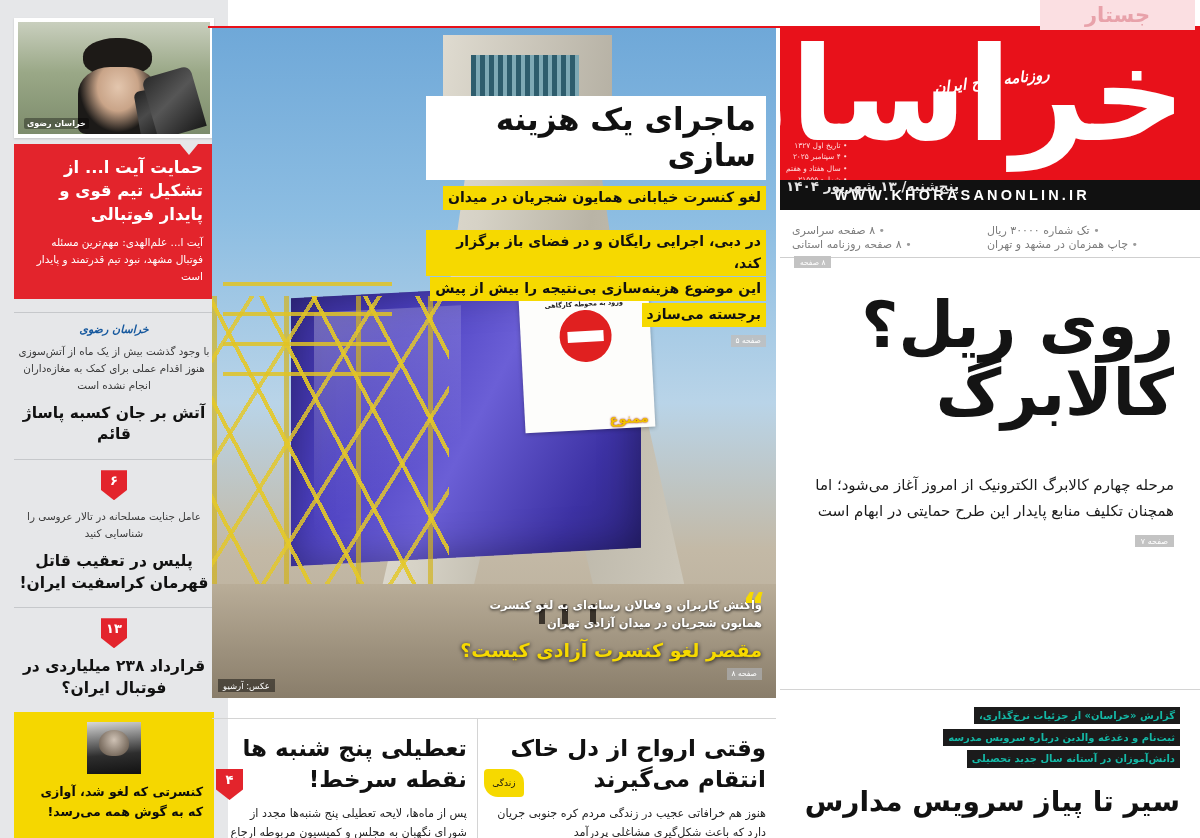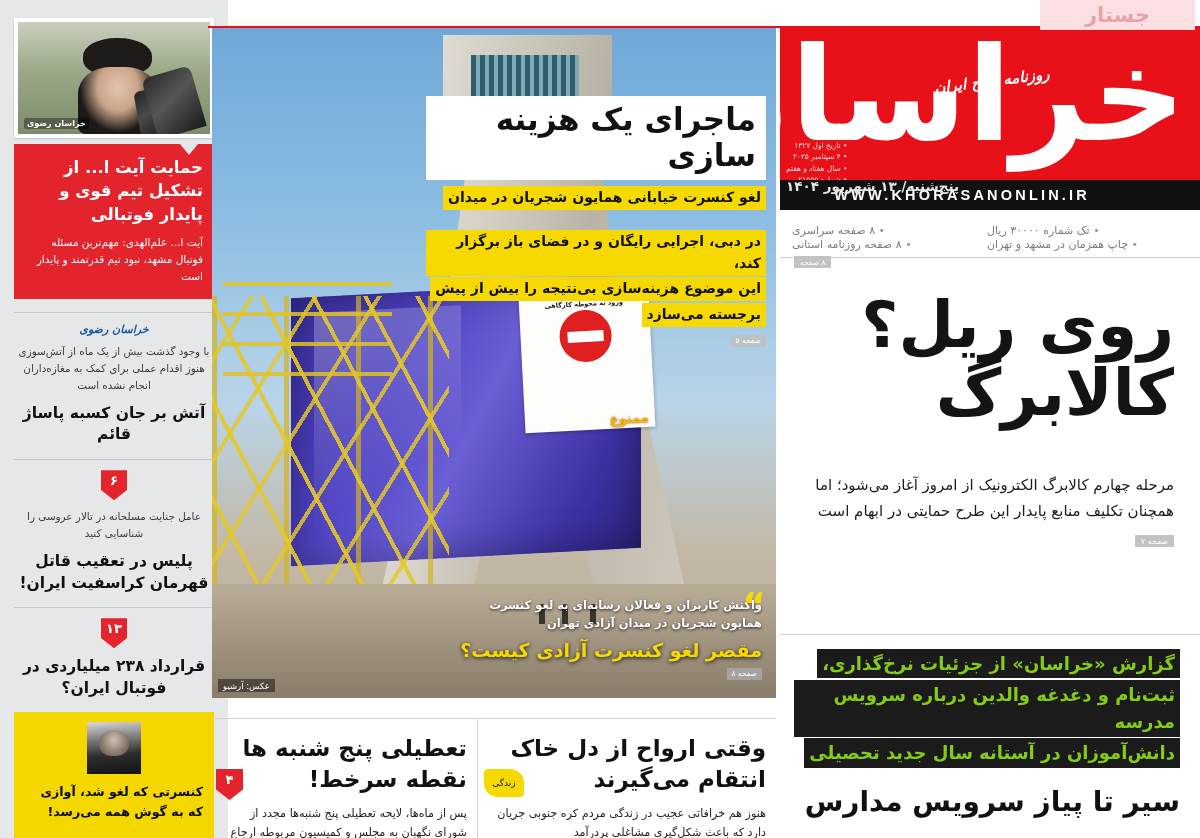--- a/index.html
+++ b/index.html
@@ -218,22 +218,22 @@
   }
 
   
   .report-box {
     position: absolute; bottom: 0; right: 0;
     width: 420px; padding: 0 20px 20px 14px;
     border-top: 1px solid #d4d4d4;
   }
   .report-kicker { margin-top: 14px; text-align: right; }
   .report-kicker div {
-    display: inline-block; background: #1b1b1b; color: #84cc16;
-    font-size: 18px; font-weight: bold; line-height: 1.52;
+    display: inline-block; background: #1b1b1b; color: #14b8a6;
+    font-size: 10px; font-weight: bold; line-height: 1.52;
     padding: 1px 5px; margin-bottom: 1.5px;
   }
   .report-head {
     margin-top: 16px; text-align: right;
     font-size: 28px; font-weight: bold; color: #111;
   }
 
   
   .center {
     position: absolute; top: 28px; left: 208px;

